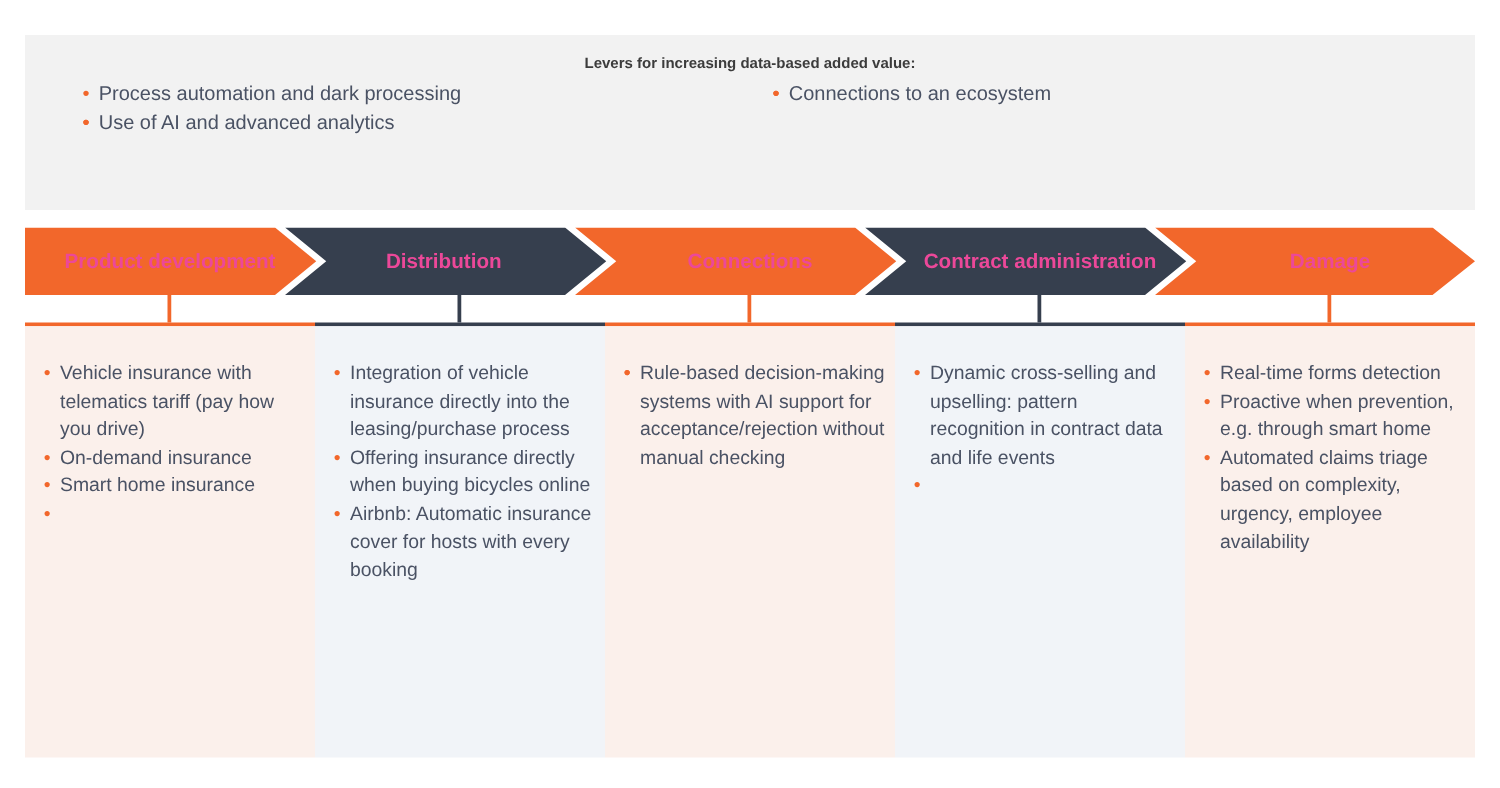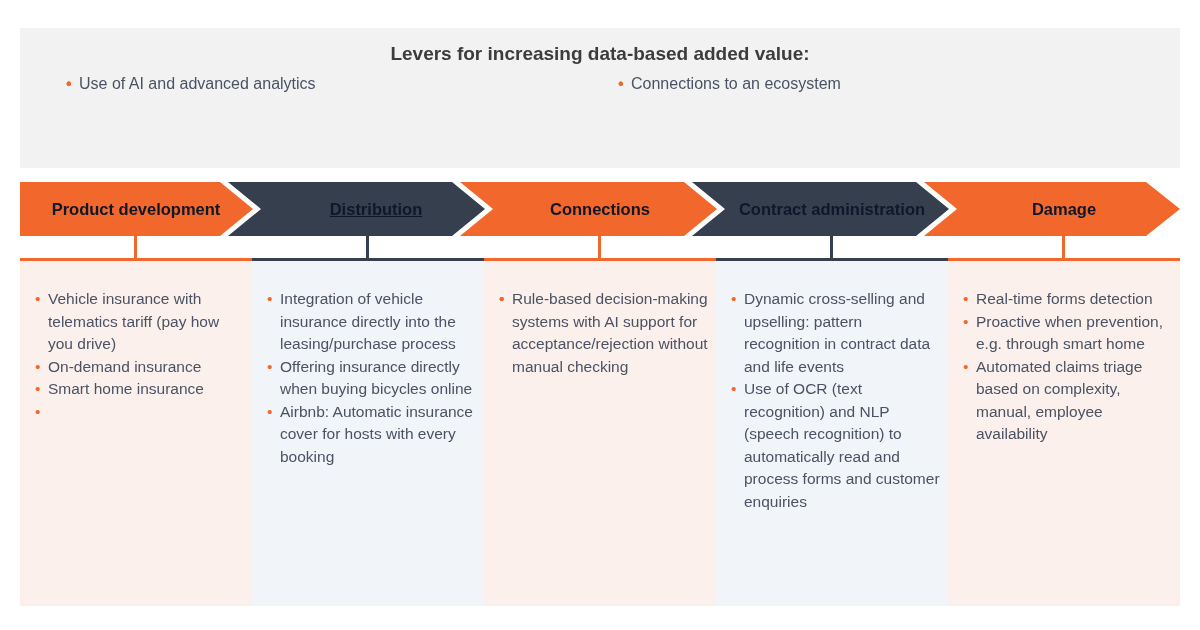--- a/index.html
+++ b/index.html
@@ -10,37 +10,37 @@
   }
   .canvas { position: relative; width: 1200px; height: 630px; }
 
   
   .top-box {
     position: absolute; left: 20px; top: 28px; width: 1160px; height: 140px;
     background: #F2F2F2;
   }
   .top-title {
     margin: 15px 0 7px; text-align: center;
-    font-size: 19px; font-weight: bold; color: #3C3C3C;
+    font-size: 12px; font-weight: bold; color: #3C3C3C;
   }
   .lever-cols { display: grid; grid-template-columns: 1fr 1fr; }
   ul.levers {
     list-style: none; margin: 0; padding: 0 0 0 46px;
     font-size: 16px; line-height: 23px; color: #4A5264;
   }
   ul.levers.right { padding-left: 18px; }
   li.bullet { position: relative; padding-left: 13px; }
   li.bullet .dot { position: absolute; left: 0; top: 0; color: #F2672B; }
 
   
   .chain { position: absolute; left: 20px; top: 182px; width: 1160px; height: 54px; }
   .chain svg { position: absolute; left: 0; top: 0; }
   .stage-label {
     position: absolute; top: 0; height: 54px; line-height: 54px; width: 232px;
-    text-align: center; color: #0f172a; font-weight: bold; font-size: 16.5px;
+    text-align: center; color: #ec4899; font-weight: bold; font-size: 16.5px;
     white-space: nowrap;
   }
 
   
   .tick { position: absolute; top: 236px; width: 3px; height: 22px; }
   .line-seg { position: absolute; top: 258px; height: 3px; width: 232px; }
 
   
   .col { position: absolute; top: 261px; width: 232px; height: 345px; }
   .col ul {
@@ -51,42 +51,42 @@
 </style>
 </head>
 <body>
 
 <div class="canvas">
 
   <section class="top-box">
     <h1 class="top-title">Levers for increasing data-based added value:</h1>
     <div class="lever-cols">
       <ul class="levers left" id="levers-left">
-          <li class="bullet"><span class="dot">•</span></li>
+          <li class="bullet"><span class="dot">•</span><span>Process automation and dark processing</span></li>
           <li class="bullet"><span class="dot">•</span></li>
           <li class="bullet"><span class="dot">•</span><span>Use of AI and advanced analytics</span></li>
         </ul>
       <ul class="levers right" id="levers-right">
           <li class="bullet"><span class="dot">•</span></li>
           <li class="bullet"><span class="dot">•</span><span>Connections to an ecosystem</span></li>
         </ul>
     </div>
   </section>
 
   <div class="chain">
     <svg id="arrows-svg" width="1160" height="54" viewBox="0 0 1160 54">
         <polygon points="0,0 200,0 233,27 200,54 0,54" fill="#F2672B"></polygon>
         <polygon points="208,0 432,0 465,27 432,54 208,54 241,27" fill="#363F4E"></polygon>
         <polygon points="440,0 664,0 697,27 664,54 440,54 473,27" fill="#F2672B"></polygon>
         <polygon points="672,0 896,0 929,27 896,54 672,54 705,27" fill="#363F4E"></polygon>
         <polygon points="904,0 1126,0 1160,27 1126,54 904,54 937,27" fill="#F2672B"></polygon>
       </svg>
     <div id="arrow-labels">
         <div class="stage-label" style="left: 0px;">Product development</div>
-        <div class="stage-label" style="left: 240px; text-decoration: underline;">Distribution</div>
+        <div class="stage-label" style="left: 219px;">Distribution</div>
         <div class="stage-label" style="left: 464px;">Connections</div>
         <div class="stage-label" style="left: 696px;">Contract administration</div>
         <div class="stage-label" style="left: 928px;">Damage</div>
       </div>
   </div>
 
   <div id="connectors">
       <div class="tick" style="left: 134px; background: rgb(242, 103, 43);"></div>
       <div class="line-seg" style="left: 20px; background: rgb(242, 103, 43);"></div>
       <div class="tick" style="left: 366px; background: rgb(54, 63, 78);"></div>
@@ -117,25 +117,25 @@
       </div>
       <div class="col" style="left: 484px; background: rgb(251, 240, 235);">
         <ul>
           <li class="bullet"><span class="dot">•</span></li>
           <li class="bullet"><span class="dot">•</span><span>Rule-based decision-making systems with AI support for acceptance/rejection without manual checking</span></li>
         </ul>
       </div>
       <div class="col" style="left: 716px; background: rgb(241, 244, 248);">
         <ul>
           <li class="bullet"><span class="dot">•</span><span>Dynamic cross-selling and upselling: pattern recognition in contract data and life events</span></li>
-          <li class="bullet"><span class="dot">•</span><span>Use of OCR (text recognition) and NLP (speech recognition) to automatically read and process forms and customer enquiries</span></li>
+          <li class="bullet"><span class="dot">•</span></li>
         </ul>
       </div>
       <div class="col" style="left: 948px; background: rgb(251, 240, 235);">
         <ul>
           <li class="bullet"><span class="dot">•</span><span>Real-time forms detection</span></li>
           <li class="bullet"><span class="dot">•</span><span>Proactive when prevention, e.g. through smart home</span></li>
-          <li class="bullet"><span class="dot">•</span><span>Automated claims triage based on complexity, manual, employee availability</span></li>
+          <li class="bullet"><span class="dot">•</span><span>Automated claims triage based on complexity, urgency, employee availability</span></li>
         </ul>
       </div>
     </div>
 
 </div>
 
 </body></html>

